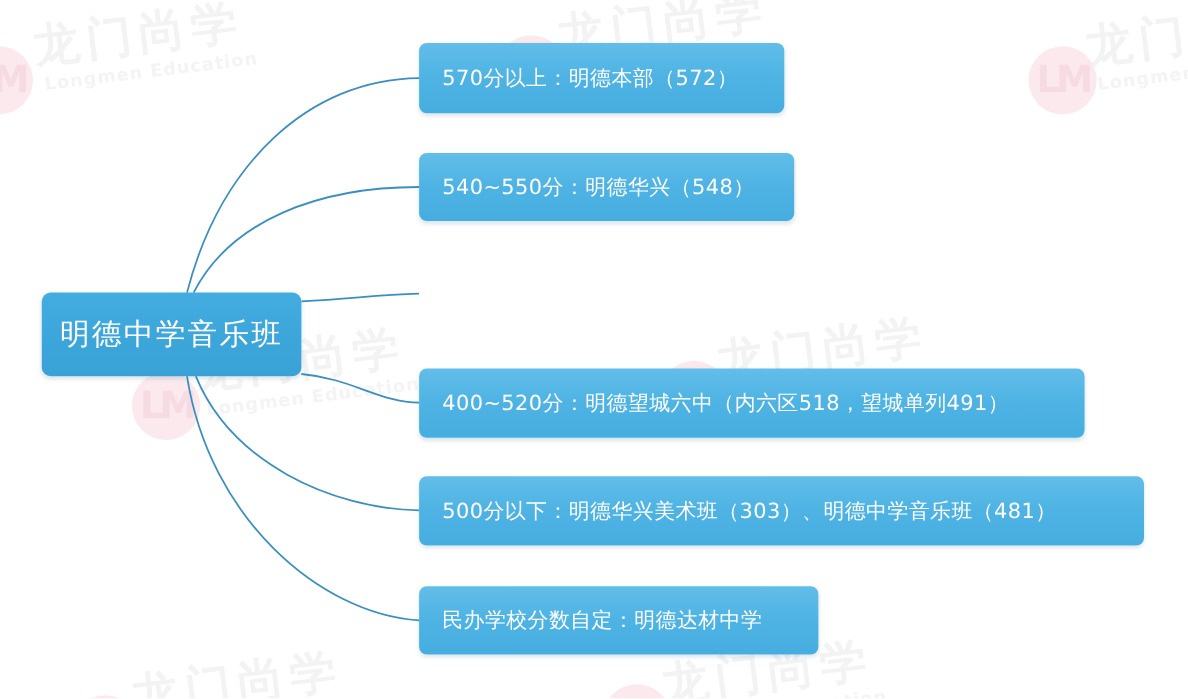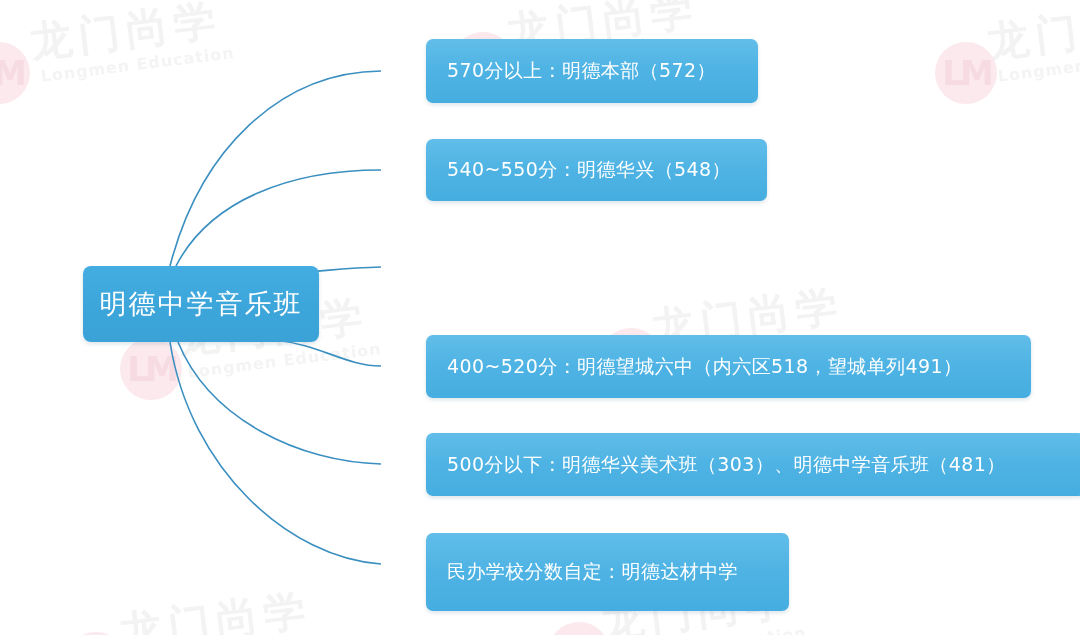--- a/index.html
+++ b/index.html
@@ -84,21 +84,20 @@
   
   .node {
     position: absolute;
     z-index: 3;
     display: flex;
     align-items: center;
     box-sizing: border-box;
     border-radius: 7px;
     color: #ffffff;
     box-shadow: 0 2px 4px rgba(80,120,150,0.20);
-    margin-left: 45px;
   }
   .node-label {
     white-space: nowrap;
     color: #ffffff;
   }
 
   .root {
     left: 38px;
     top: 266px;
     width: 236px;
@@ -120,21 +119,21 @@
   .branch .node-label {
     font-size: 19px;
     letter-spacing: 0.4px;
   }
 
   #node-1 { left: 381px; top: 39px;  width: 332px; height: 64px; }
   #node-2 { left: 381px; top: 139px; width: 341px; height: 62px; }
   #node-3 { left: 381px; top: 236px; width: 605px; height: 63px; }
   #node-4 { left: 381px; top: 335px; width: 605px; height: 63px; }
   #node-5 { left: 381px; top: 433px; width: 659px; height: 63px; }
-  #node-6 { left: 381px; top: 533px; width: 363px; height: 78px; }
+  #node-6 { left: 381px; top: 533px; width: 363px; height: 62px; }
 </style>
 </head>
 <body>
 
 <div id="canvas">
 
   <div class="wm-layer">
 
     <div class="wm" style="left:28px; top:22px;">
       <span class="wm-cn">龙门尚学</span>

